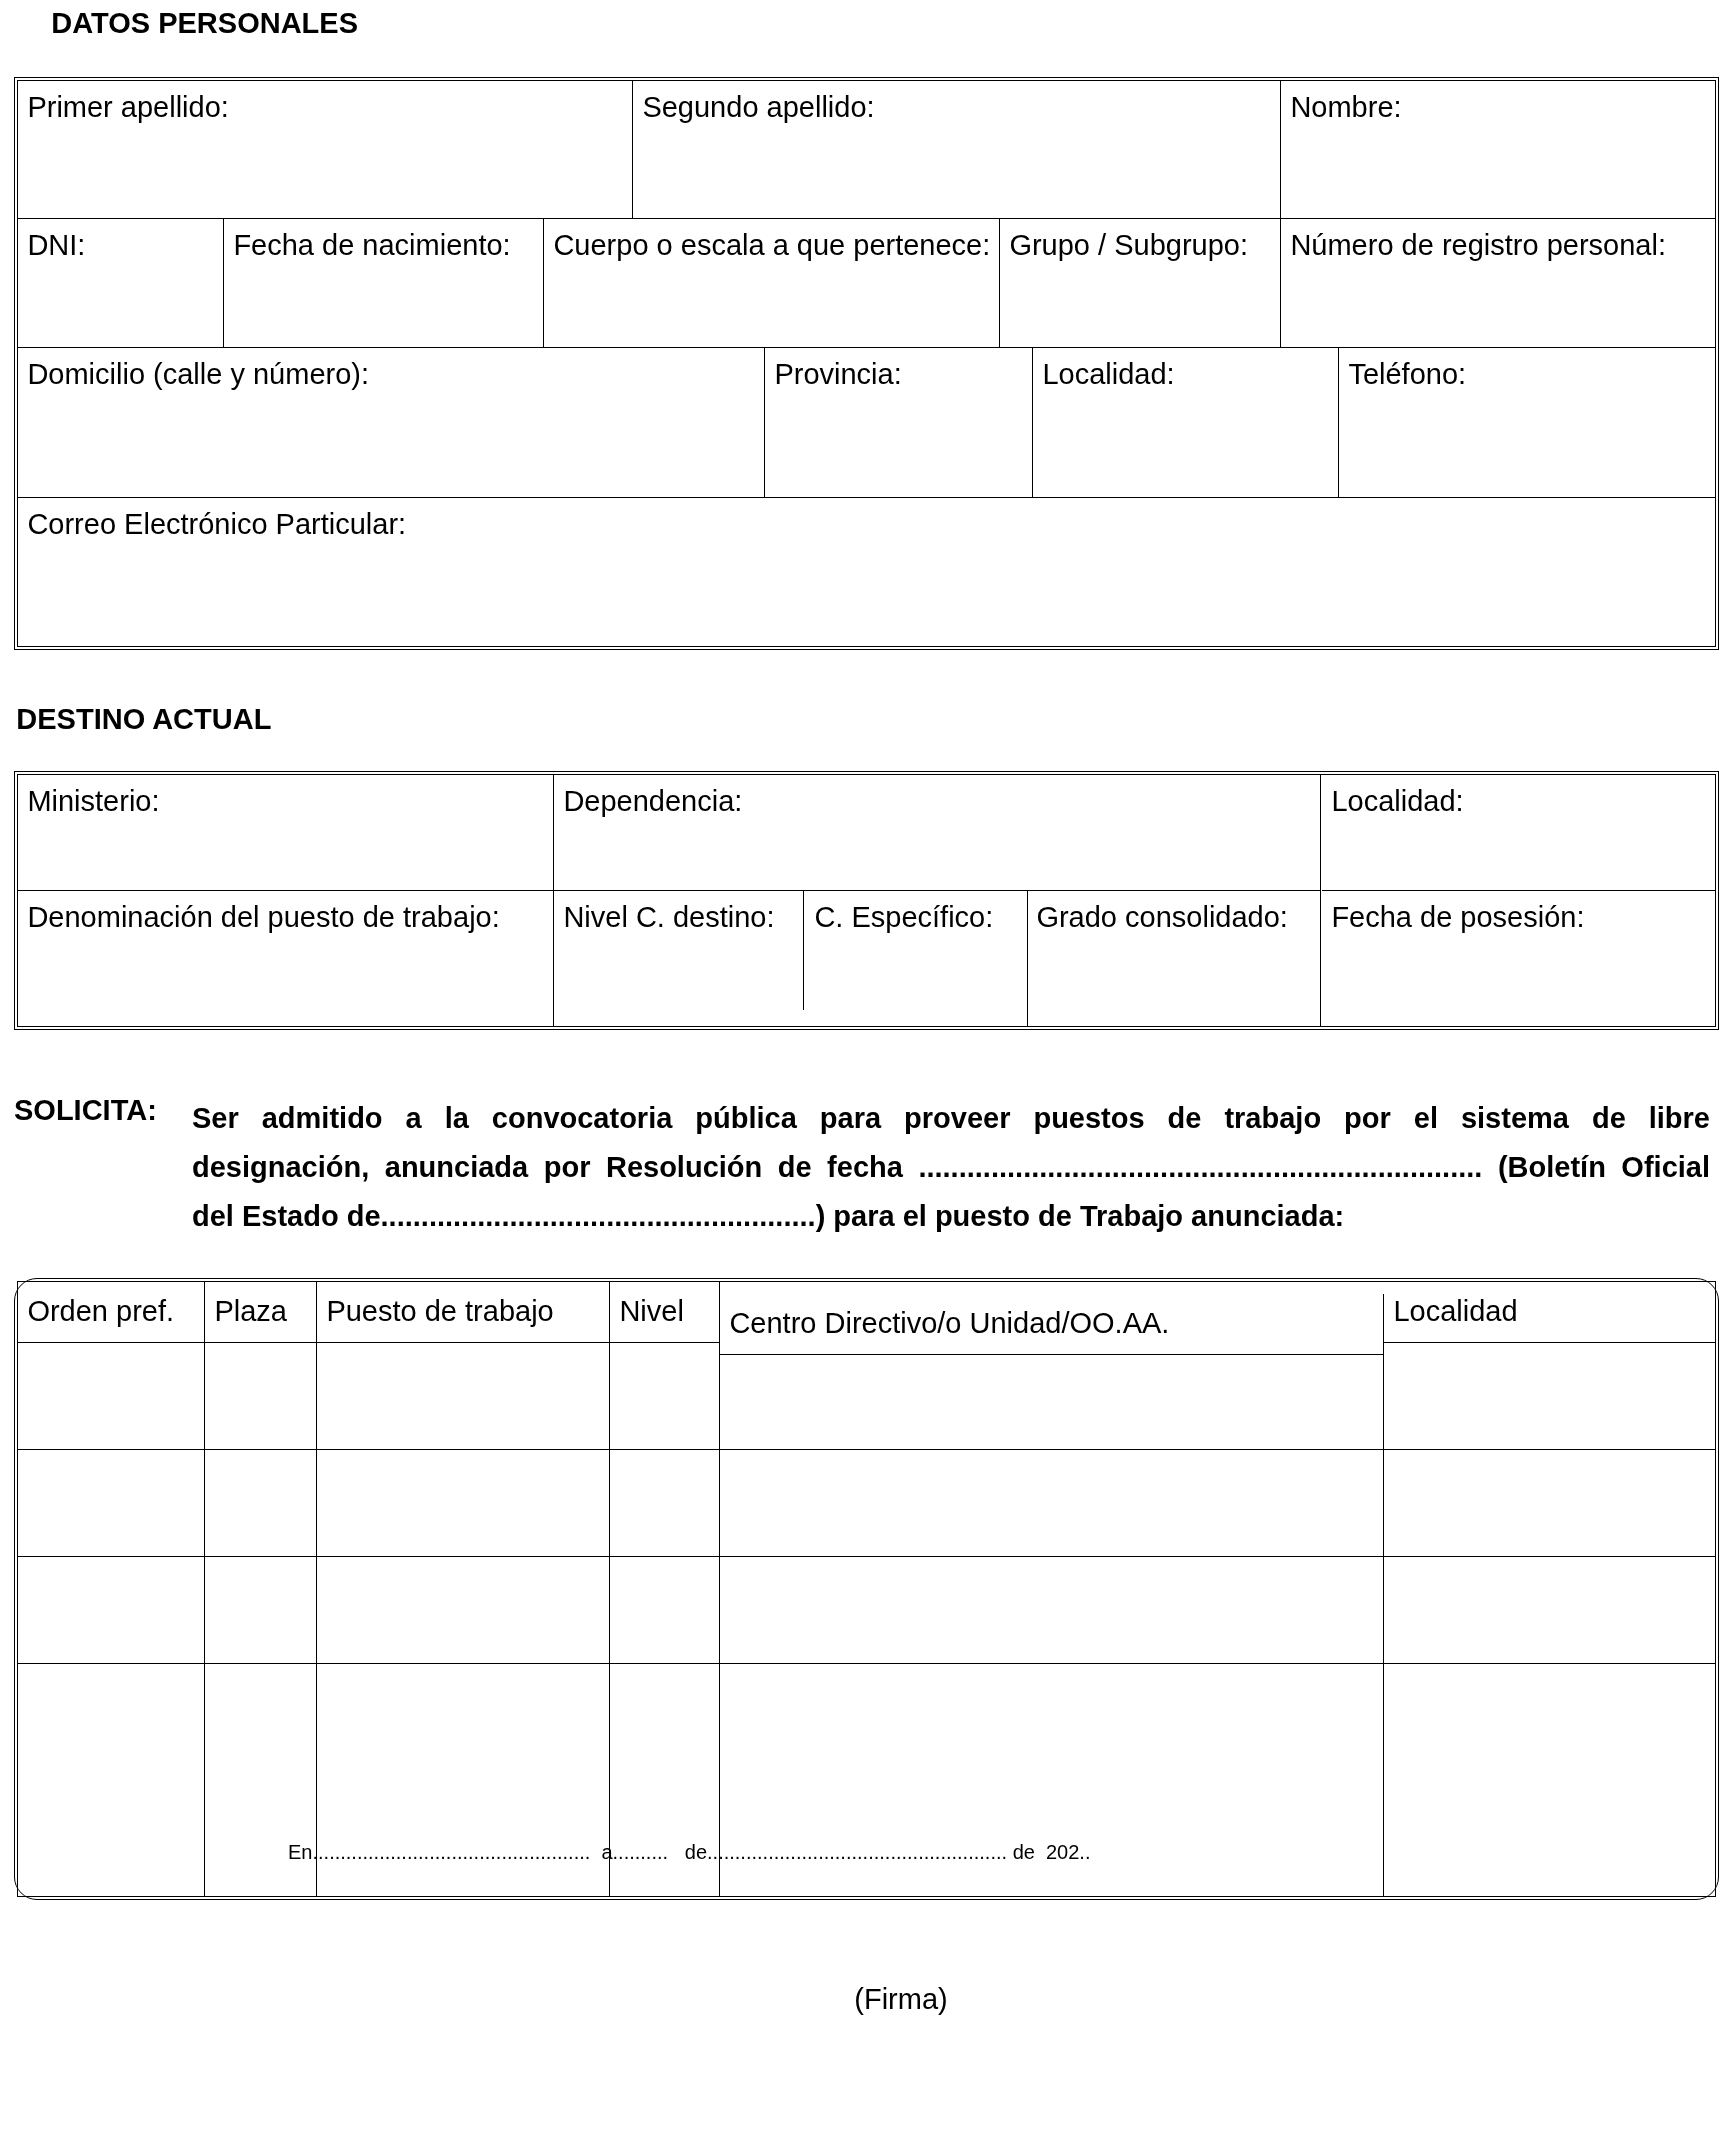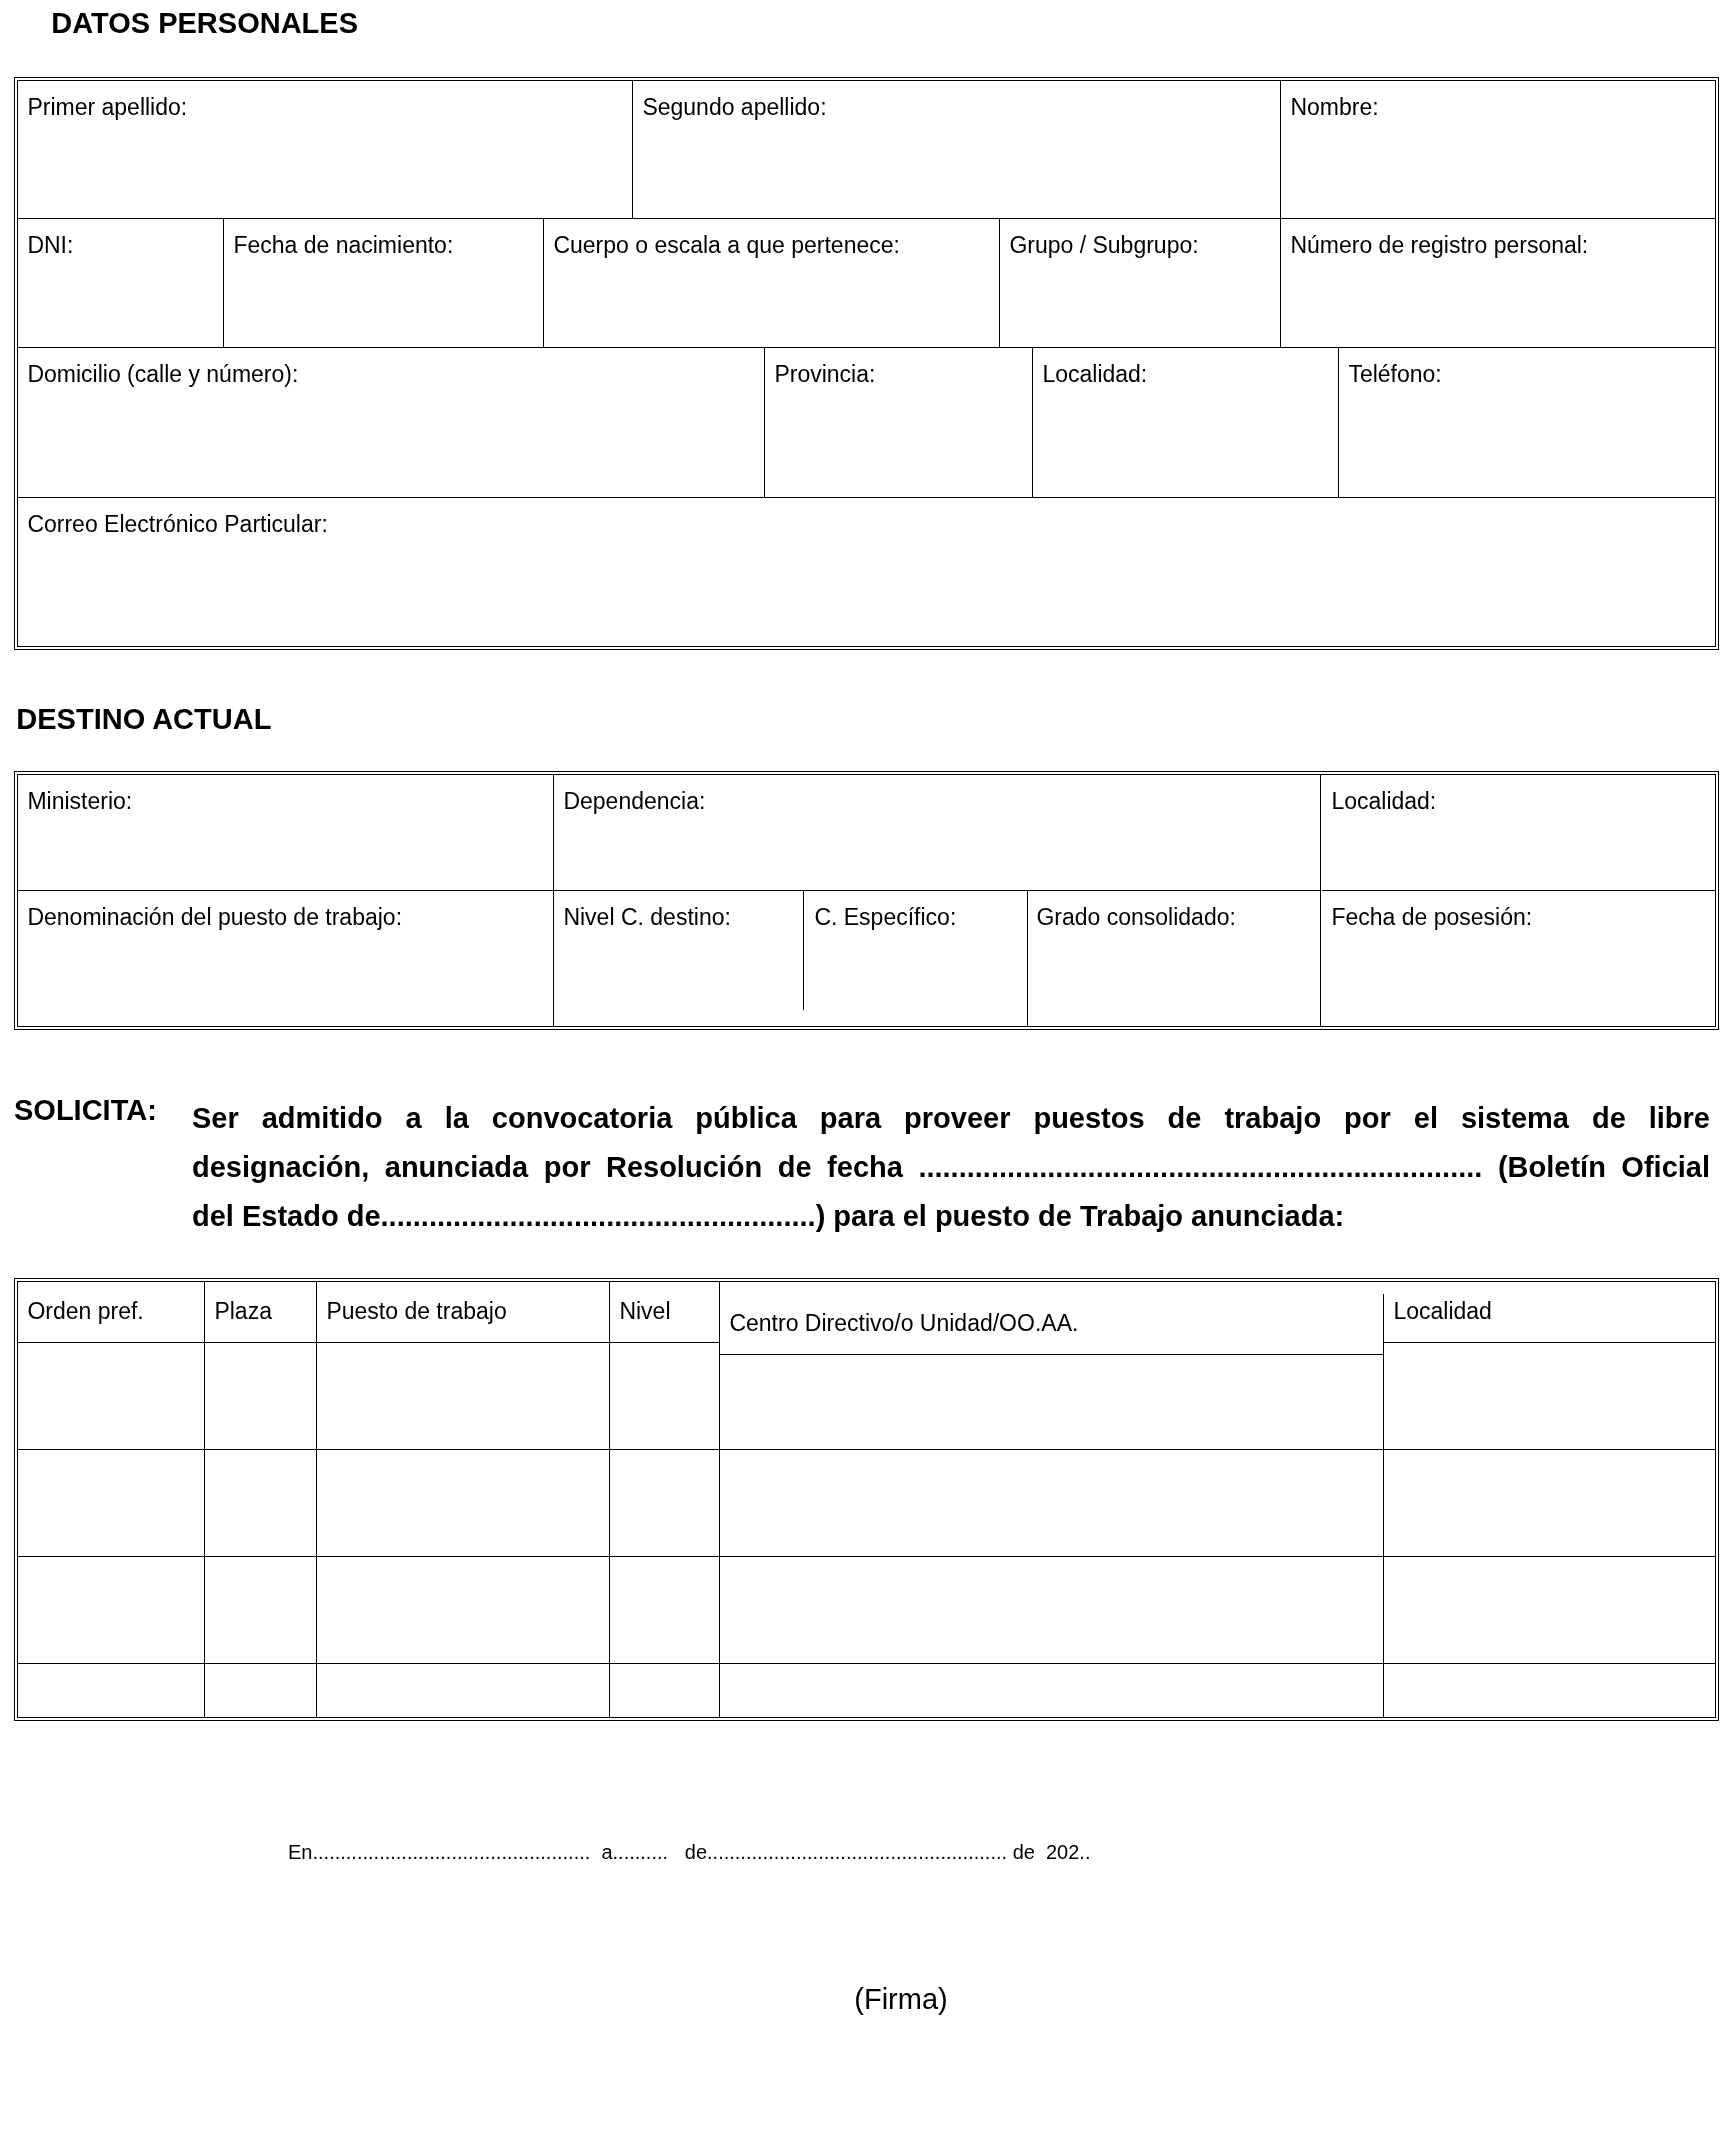--- a/index.html
+++ b/index.html
@@ -4,21 +4,21 @@
 <style>
   html, body { margin:0; padding:0; background:#ffffff; }
   body { width:1733px; height:2140px; position:relative; overflow:hidden;
          font-family:"Liberation Sans", sans-serif; color:#000; }
   .section-title { position:absolute; font-weight:bold; font-size:29px; line-height:33px; white-space:nowrap; }
   .form-table { position:absolute; box-sizing:border-box; border:1.6px solid #000; }
   .form-table .inner { position:absolute; left:1.6px; top:1.6px; right:1.6px; bottom:1.6px; border:1.2px solid #000; box-sizing:border-box; }
   .cell { position:absolute; box-sizing:border-box; border-right:1.6px solid #000; border-bottom:1.6px solid #000; }
   .cell.last-col { border-right:none; }
   .cell.last-row { border-bottom:none; }
-  .cell .lbl { position:absolute; left:9.8px; top:11.4px; font-size:23px; line-height:31px; white-space:nowrap; }
+  .cell .lbl { position:absolute; left:9.8px; top:11.4px; font-size:29px; line-height:31px; white-space:nowrap; }
   .cell.hdr .lbl { top:14.7px; }
   .cell input { position:absolute; left:8.2px; right:8.2px; bottom:8.2px; height:33px; border:none; background:transparent;
                 font-family:"Liberation Sans", sans-serif; font-size:24.5px; outline:none; }
   .cell.blank input { top:8.2px; bottom:auto; height:calc(100% - 16.3px); }
   .solicita-label { position:absolute; left:14px; top:1094px; font-weight:bold; font-size:29px; line-height:33px; }
   .solicita-text { position:absolute; left:192px; top:1094px; width:1518px; font-weight:bold; font-size:29px; line-height:49px; text-align:justify; }
   .solicita-text .ln { display:block; text-align:justify; text-align-last:justify; white-space:nowrap; }
   .solicita-text .ln.last { text-align-last:left; }
   .sig-line { position:absolute; left:288px; top:1836px; font-size:20px; line-height:33px; white-space:pre; }
   .firma { position:absolute; left:0; width:1802px; top:1983px; text-align:center; font-size:29px; line-height:33px; }
@@ -130,21 +130,21 @@
   </div>
 </div>
 
 <div class="solicita-label">SOLICITA:</div>
 <div class="solicita-text">
   <span class="ln">Ser admitido a la convocatoria pública para proveer puestos de trabajo por el sistema de libre</span>
   <span class="ln">designación, anunciada por Resolución de fecha ...................................................................... (Boletín Oficial</span>
   <span class="ln last">del Estado de......................................................) para el puesto de Trabajo anunciada:</span>
 </div>
 
-<div class="form-table" style="left:14px; top:1278px; width:1705px; height:443px;">
+<div class="form-table" style="left:14px; top:1278px; width:1705px; height:622px;border-radius:23px;">
   <div class="inner">
 
     <div class="cell hdr" style="left:0; top:0; width:187px; height:61px;">
       <span class="lbl">Orden pref.</span>
     </div>
     <div class="cell hdr" style="left:187px; top:0; width:112px; height:61px;">
       <span class="lbl">Plaza</span>
     </div>
     <div class="cell hdr" style="left:299px; top:0; width:293px; height:61px;">
       <span class="lbl">Puesto de trabajo</span>

